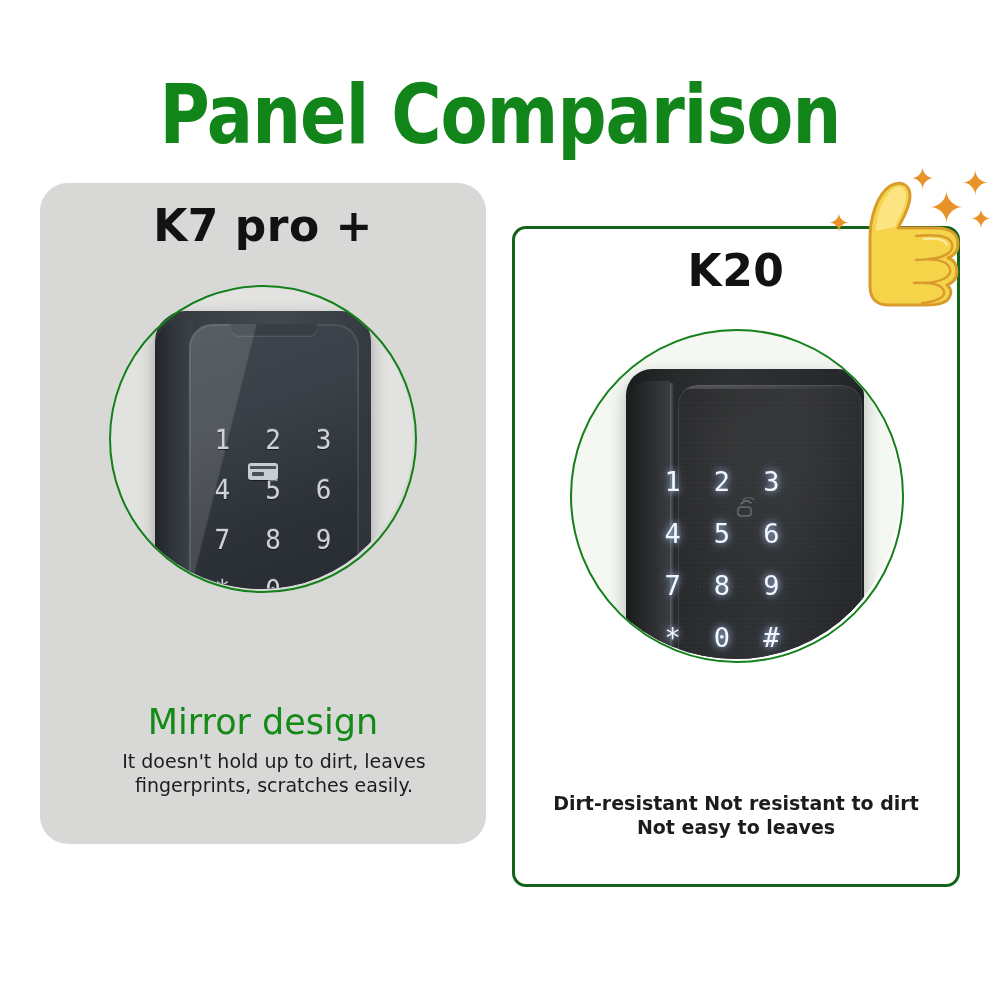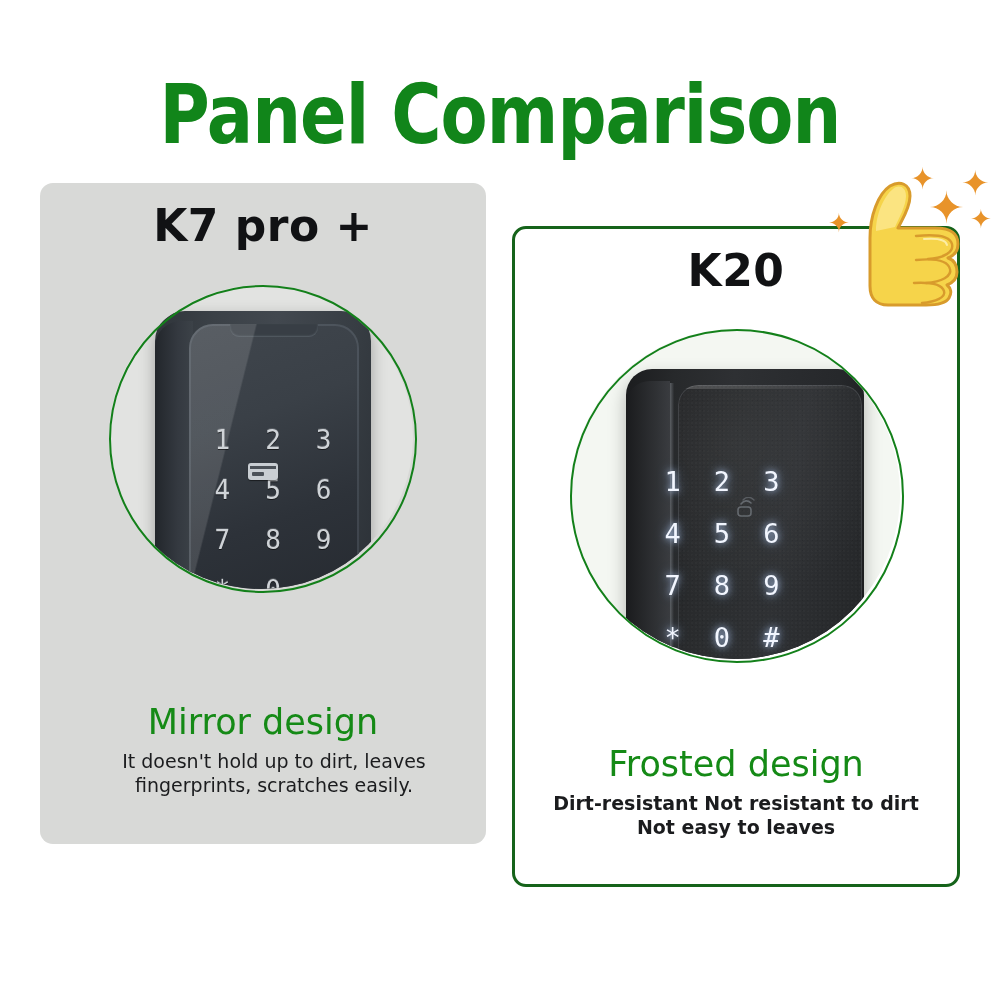--- a/index.html
+++ b/index.html
@@ -46,21 +46,21 @@
   .card {
     position: absolute;
     top: 0;
     height: 661px;
     box-sizing: border-box;
   }
   .card-left {
     left: 40px;
     width: 446px;
     background: #d8d9d7;
-    border-radius: 13px;
+    border-radius: 28px;
   }
   .card-right {
     left: 512px;
     width: 448px;
     background: #ffffff;
     border: 3px solid #15631a;
     border-radius: 14px;
     margin-top: 43px;
   }
 
@@ -417,21 +417,20 @@
 
         <svg class="card-icon nfc-k20" viewBox="0 0 26 22">
           <rect x="6" y="10" width="13" height="9" rx="3" fill="none" stroke="#8f969e" stroke-width="1.6"></rect>
           <path d="M9 7 C12 3, 16 3, 19 6" fill="none" stroke="#8f969e" stroke-width="1.6" stroke-linecap="round"></path>
           <path d="M11 3 C15 -1, 19 0, 22 3" fill="none" stroke="#8f969e" stroke-width="1.4" stroke-linecap="round" opacity="0.75"></path>
         </svg>
       </div>
     </div>
     <div class="circle-ring ring-right"></div>
 
-    <div class="caption-head">Frosted design</div>
 
     <div class="caption-body">
       <span>Dirt-resistant Not resistant to dirt</span><br>
       <span>Not easy to leaves</span>
     </div>
   </section>
 </div>
 
 <div class="thumbs-wrap">
   <span class="spark s1">✦</span>

